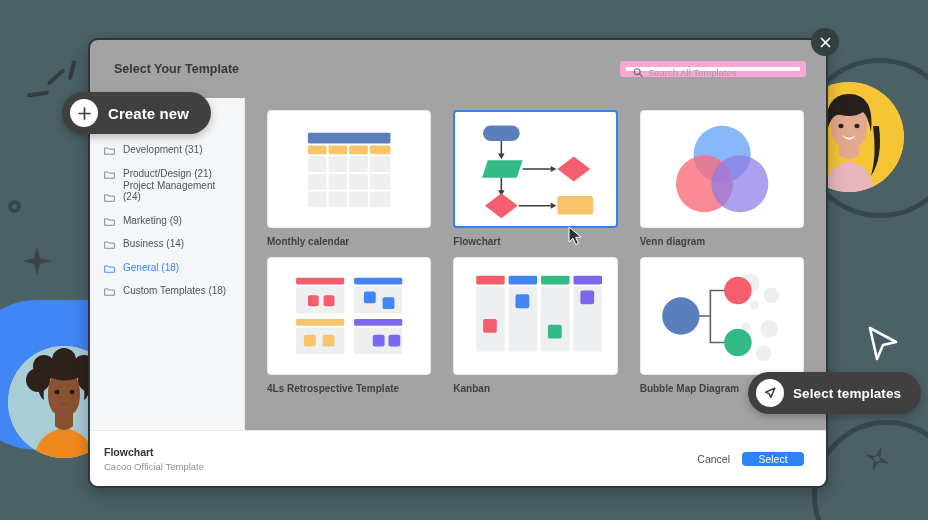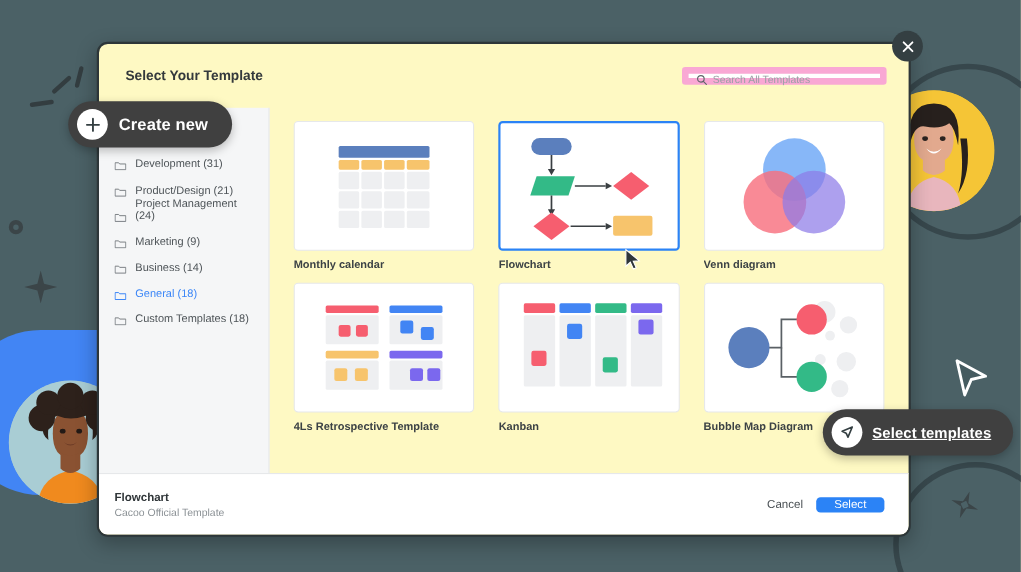--- a/index.html
+++ b/index.html
@@ -60,21 +60,21 @@
     left: 794px; top: 82px; width: 110px; height: 110px; background: #f5c536;
   }
   .avatar-bl {
     left: 8px; top: 346px; width: 112px; height: 112px; background: #a9cdd4;
   }
 
   
   .dialog {
     position: absolute; left: 88px; top: 38px;
     width: 740px; height: 450px;
-    background: #fef9c3; border-radius: 10px;
+    background: #a3a3a3; border-radius: 10px;
     border: 2px solid #2d3639;
     box-shadow: 0 6px 18px rgba(0,0,0,.28);
     display: flex; flex-direction: column; overflow: hidden;
   }
 
   .dialog-header {
     height: 58px; flex: 0 0 58px;
     display: flex; align-items: center; padding: 0 20px 0 24px;
   }
   .dialog-title { font-size: 12.5px; font-weight: 700; color: #34393c; }
@@ -147,21 +147,21 @@
 
   
   .pill {
     position: absolute; background: #404040; color: #fff;
     border-radius: 22px; display: flex; align-items: center;
     height: 42px; box-shadow: 0 3px 9px rgba(0,0,0,.25);
   }
   .pill-create { left: 62px; top: 92px; padding: 0 22px 0 8px; gap: 10px; }
   .pill-select { left: 748px; top: 372px; padding: 0 20px 0 8px; gap: 9px; }
   .pill-label { font-size: 15px; font-weight: 700; letter-spacing: .1px; }
-  .pill-label.sm { font-size: 13.5px; text-decoration: underline; }
+  .pill-label.sm { font-size: 13.5px; }
   .pill-circle {
     width: 28px; height: 28px; border-radius: 50%; background: #fff;
     display: flex; align-items: center; justify-content: center; flex: 0 0 28px;
   }
 
   .close-btn {
     position: absolute; left: 811px; top: 28px; width: 28px; height: 28px;
     border-radius: 50%; background: #343f42; border: 0; cursor: pointer;
     display: flex; align-items: center; justify-content: center;
   }

